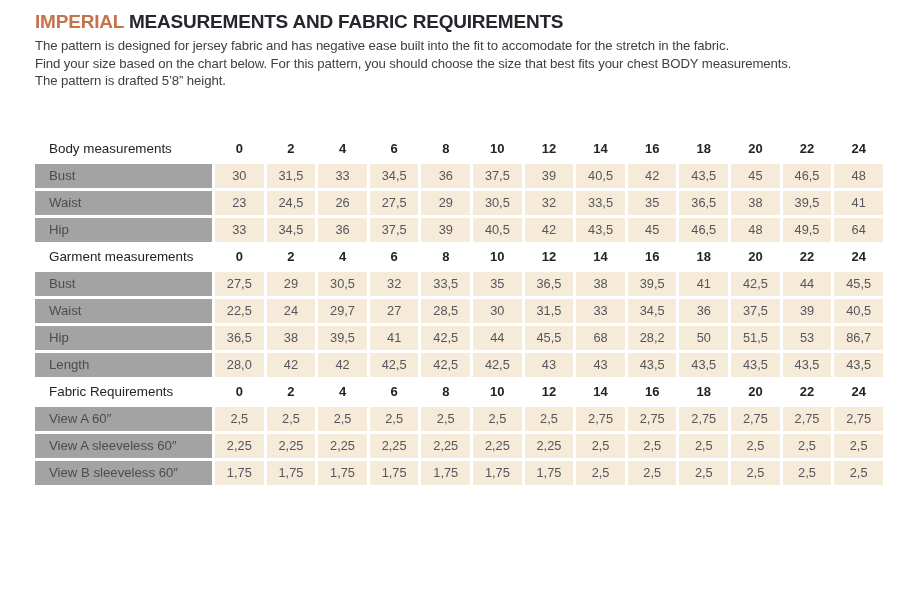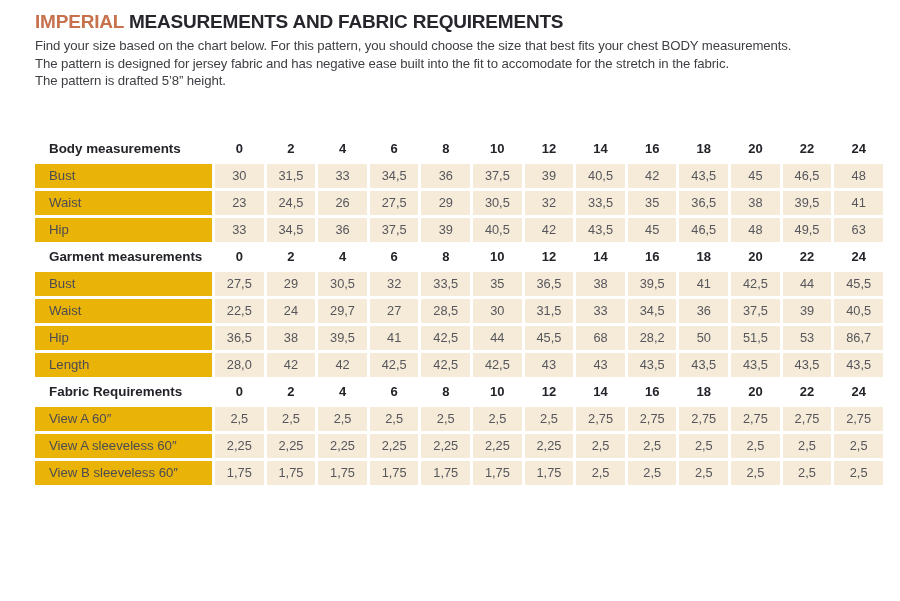--- a/index.html
+++ b/index.html
@@ -47,54 +47,54 @@
   table.size-chart td {
     height: 24px;
     box-sizing: border-box;
     overflow: hidden;
     white-space: nowrap;
     vertical-align: middle;
   }
   col.label-col { width: 177px; }
   td.label-cell { padding-left: 14px; text-align: left; }
   td.section-label {
-    font-weight: bold;
+    font-weight: normal;
     font-size: 13.4px;
     color: #232329;
     background: transparent;
   }
   td.size-cell {
     font-weight: bold;
     font-size: 13px;
     text-align: center;
     color: #232329;
     background: transparent;
   }
   td.row-label {
-    background: #eab308;
+    background: #a3a3a3;
     font-size: 13.2px;
     color: #4c4c52;
   }
   td.value-cell {
     background: #f5ebd8;
     font-size: 12.8px;
     text-align: center;
     color: #56565c;
   }
 </style>
 </head>
 <body>
 
 <div class="page">
 
   <h1 class="page-title"><span class="accent">IMPERIAL</span><span> MEASUREMENTS AND FABRIC REQUIREMENTS</span></h1>
 
   <div class="intro">
+    <div class="intro-line">The pattern is designed for jersey fabric and has negative ease built into the fit to accomodate for the stretch in the fabric.</div>
     <div class="intro-line">Find your size based on the chart below. For this pattern, you should choose the size that best fits your chest BODY measurements.</div>
-    <div class="intro-line">The pattern is designed for jersey fabric and has negative ease built into the fit to accomodate for the stretch in the fabric.</div>
     <div class="intro-line">The pattern is drafted 5’8” height.</div>
   </div>
 
   <table class="size-chart">
     <colgroup>
       <col class="label-col">
     </colgroup>
     <tbody id="chart-body">
         <tr>
           <td class="label-cell section-label">Body measurements</td>
@@ -151,21 +151,21 @@
           <td class="value-cell">36</td>
           <td class="value-cell">37,5</td>
           <td class="value-cell">39</td>
           <td class="value-cell">40,5</td>
           <td class="value-cell">42</td>
           <td class="value-cell">43,5</td>
           <td class="value-cell">45</td>
           <td class="value-cell">46,5</td>
           <td class="value-cell">48</td>
           <td class="value-cell">49,5</td>
-          <td class="value-cell">63</td>
+          <td class="value-cell">64</td>
         </tr>
         <tr>
           <td class="label-cell section-label">Garment measurements</td>
           <td class="size-cell">0</td>
           <td class="size-cell">2</td>
           <td class="size-cell">4</td>
           <td class="size-cell">6</td>
           <td class="size-cell">8</td>
           <td class="size-cell">10</td>
           <td class="size-cell">12</td>

